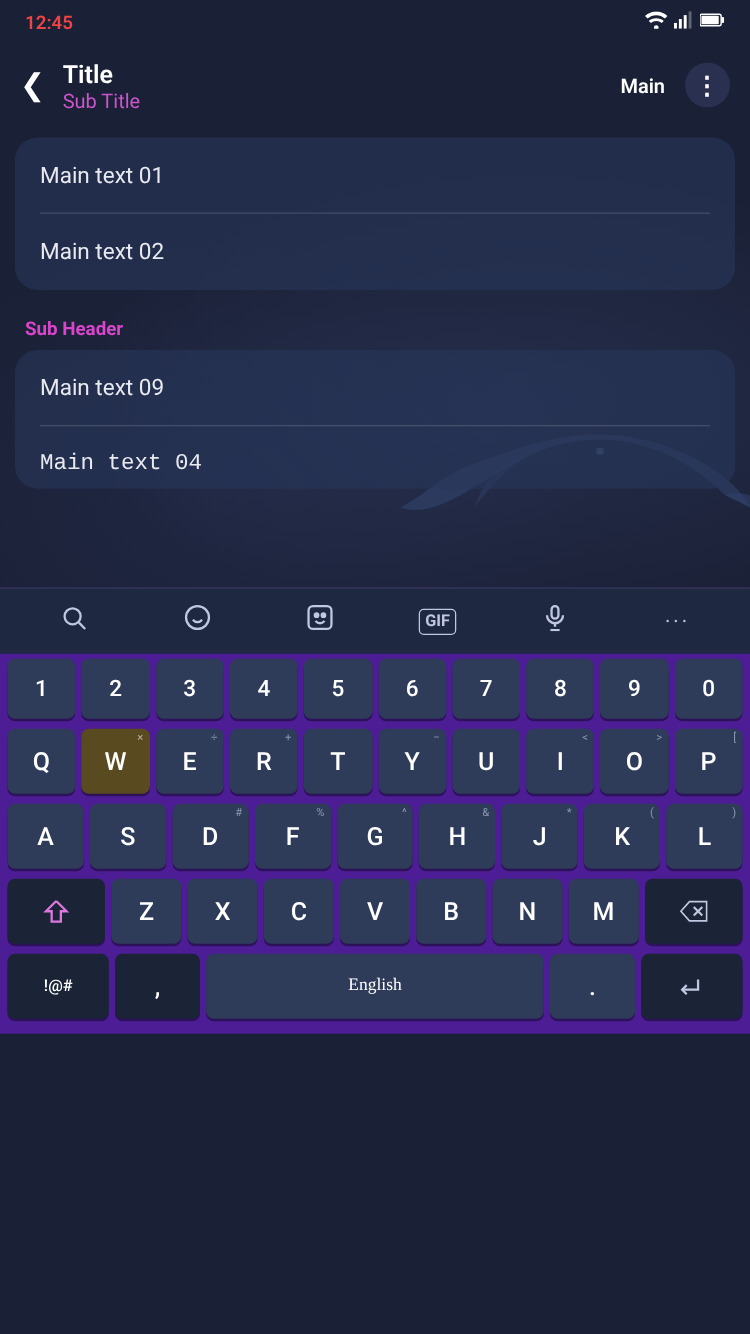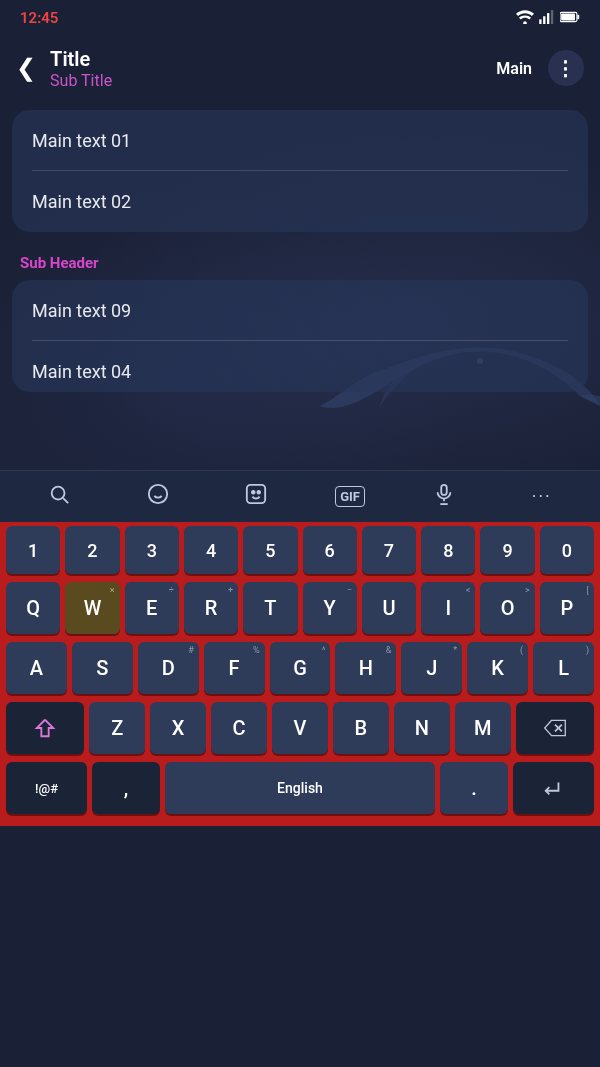--- a/index.html
+++ b/index.html
@@ -155,25 +155,26 @@
       margin: 0 12px;
       background: rgba(40,55,90,0.6);
       border-radius: 18px;
       overflow: hidden;
     }
 
     .partial-item {
       padding: 20px 20px 10px;
       font-size: 18px;
       color: #e8eaf0;
+      font-family: Liberation Mono, monospace;
     }
 
     
     .keyboard {
-      background: #b91c1c;
+      background: #4c1d95;
       padding: 0;
       user-select: none;
     }
 
     .keyboard-toolbar {
       display: flex;
       align-items: center;
       justify-content: space-around;
       padding: 8px 10px;
       background: #1e2840;
@@ -454,21 +455,21 @@
         <path d="M10 2 L2 11 L10 20 L26 20 L26 2 Z" stroke="#c0c8e0" stroke-width="1.5" fill="none"></path>
         <line x1="14" y1="7" x2="22" y2="15" stroke="#c0c8e0" stroke-width="2"></line>
         <line x1="22" y1="7" x2="14" y2="15" stroke="#c0c8e0" stroke-width="2"></line>
       </svg>
     </div>
   </div>
 
   <div class="key-row" style="padding-bottom:12px;">
     <div class="key symbol-key dark" style="font-size:13px;">!@#</div>
     <div class="key dark">,</div>
-    <div class="key space-key" style="font-size:14px;">English</div>
+    <div class="key space-key" style="font-size:14px;font-family:Liberation Serif, serif;">English</div>
     <div class="key period-key">.</div>
     <div class="key enter-key dark">
       <svg width="26" height="20" viewBox="0 0 28 22" fill="none" stroke="#c0c8e0" stroke-width="2">
         <polyline points="20 5 20 14 6 14"></polyline>
         <polyline points="10 10 6 14 10 18"></polyline>
       </svg>
     </div>
   </div>
 
 </div>

